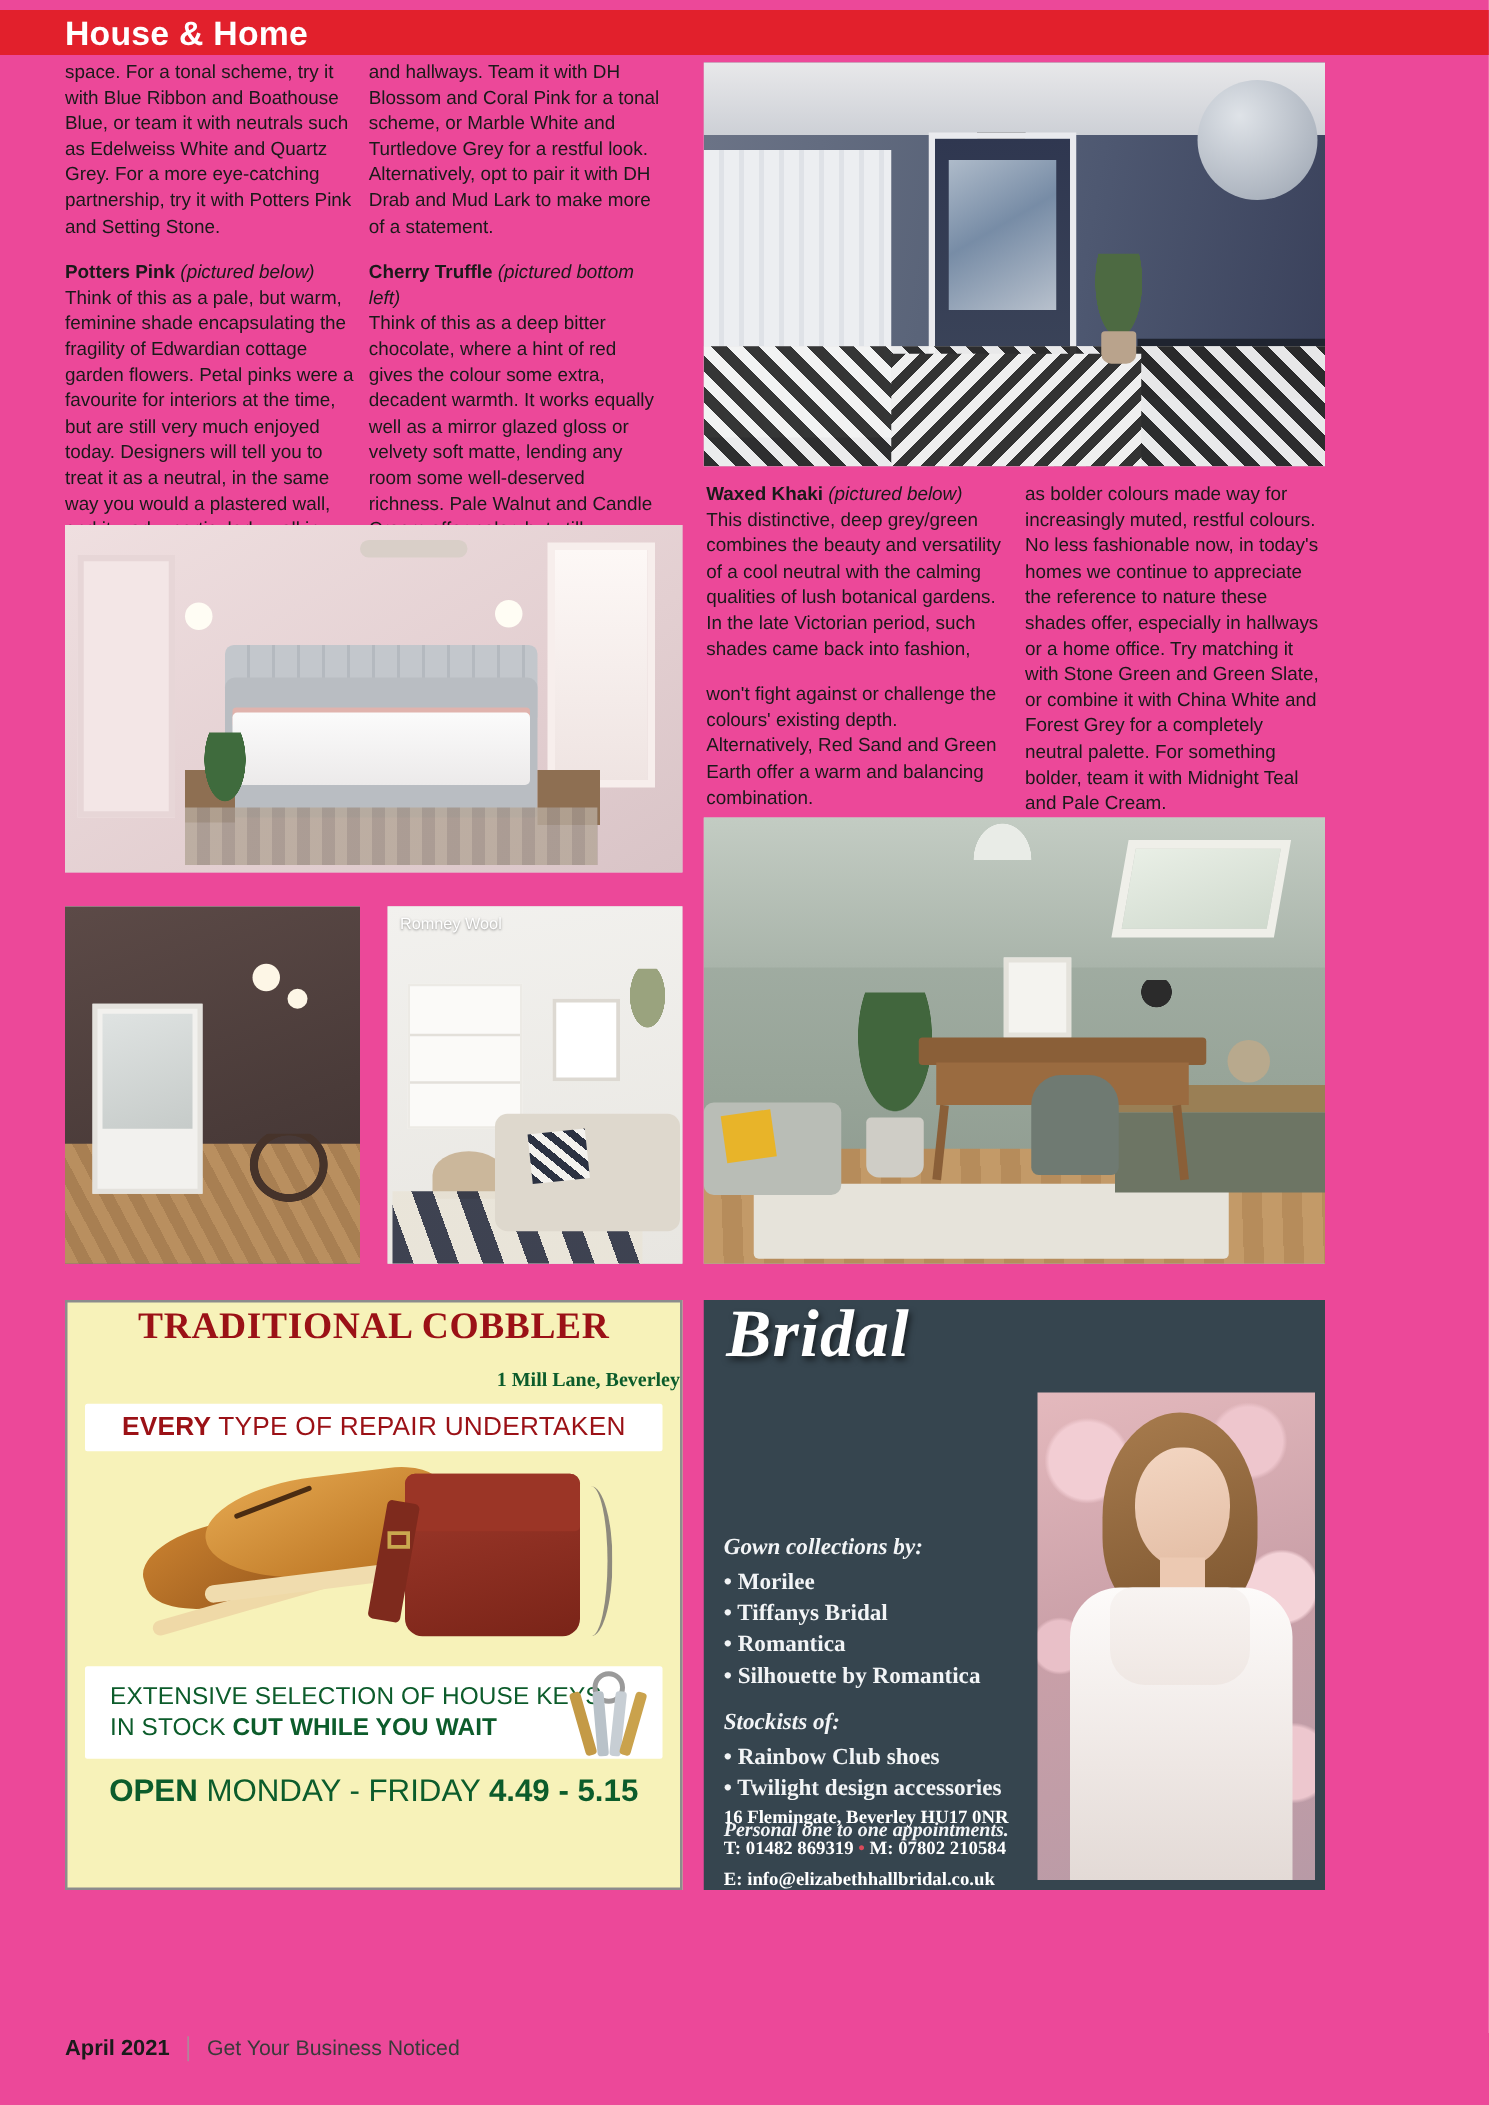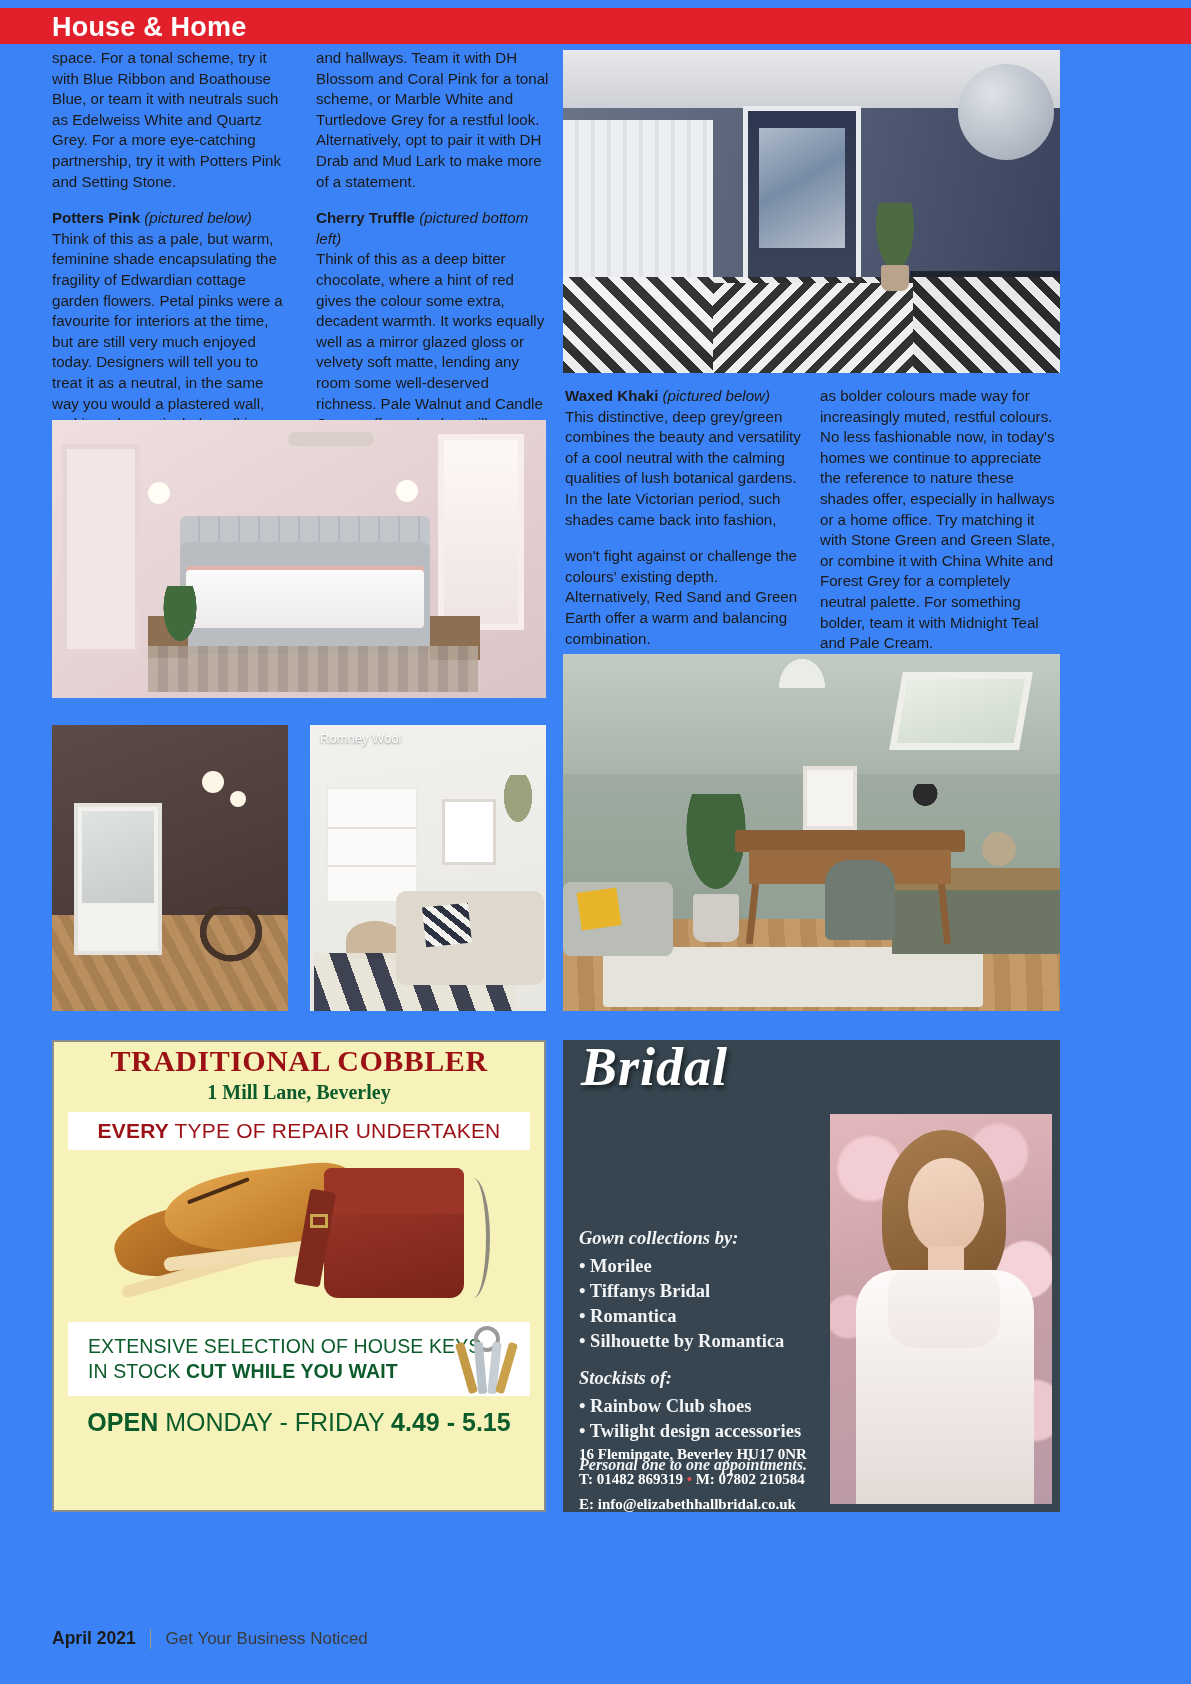--- a/index.html
+++ b/index.html
@@ -5,21 +5,21 @@
 <style>
   html,body{margin:0;padding:0;}
   body{
     width:1191px;height:1684px;
     background:#ffffff;
     font-family:"Liberation Sans", sans-serif;
     color:#1b1b1b;
     position:relative;
     overflow:hidden;
   }
-  .page{position:relative;width:1191px;height:1684px;background:#3b82f6;}
+  .page{position:relative;width:1191px;height:1684px;background:#ec4899;}
 
   
   .header-bar{
     position:absolute;left:0;top:8px;width:1191px;height:36px;
     background:#e2202c;
   }
   .header-title{
     position:absolute;left:52px;top:12px;
     font-size:27px;font-weight:bold;color:#ffffff;
     letter-spacing:.2px;
@@ -32,21 +32,21 @@
     font-size:15.1px;
     line-height:20.6px;
     color:#1a1a1a;
     font-family:"Liberation Sans", sans-serif;
   }
   .col p{margin:0 0 16px 0;}
   .col .sub{font-weight:bold;}
   .col .ital{font-style:italic;}
 
   #col1{left:52px;top:48px;width:236px;}
-  #col2{left:316px;top:48px;width:236px;}
+  #col2{left:295px;top:48px;width:236px;}
   #col3{left:565px;top:386px;width:236px;}
   #col4{left:820px;top:386px;width:240px;}
 
   
   .img{position:absolute;overflow:hidden;background:#ddd;}
   .img .cap{
     position:absolute;left:10px;top:6px;
     font-size:13px;color:#ffffff;
     font-family:"Liberation Sans", sans-serif;
     text-shadow:0 1px 2px rgba(0,0,0,.45);
@@ -175,23 +175,23 @@
     text-align:center;margin-top:18px;
     font-family:"Liberation Serif", serif;font-weight:bold;
     font-size:47px;color:#0c5c2b;letter-spacing:2px;line-height:1;
   }
   .wh-sub{
     text-align:center;margin-top:4px;
     font-family:"Liberation Serif", serif;font-weight:bold;
     font-size:30px;color:#9b1116;letter-spacing:.5px;line-height:1;
   }
   .wh-addr{
-    text-align:center;margin-top:6px;
+    text-align:right;margin-top:21px;
     font-family:"Liberation Serif", serif;font-weight:bold;
-    font-size:20px;color:#0c5c2b;line-height:1;
+    font-size:16px;color:#0c5c2b;line-height:1;
   }
   .wh-repair{
     margin:10px 14px 0 14px;background:#ffffff;border-radius:2px;
     text-align:center;padding:7px 0;
     font-size:21px;color:#9b1116;font-family:"Liberation Sans",sans-serif;
     letter-spacing:.2px;
   }
   .wh-repair b{font-weight:bold;}
   .wh-products{position:relative;height:168px;margin-top:4px;}
   .shoe-a{position:absolute;left:60px;top:52px;width:140px;height:66px;

